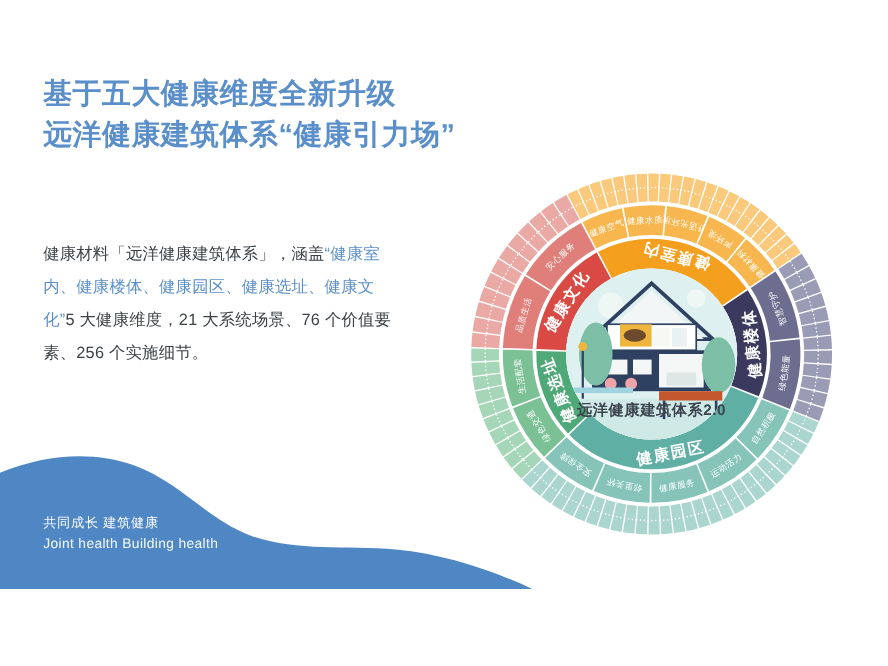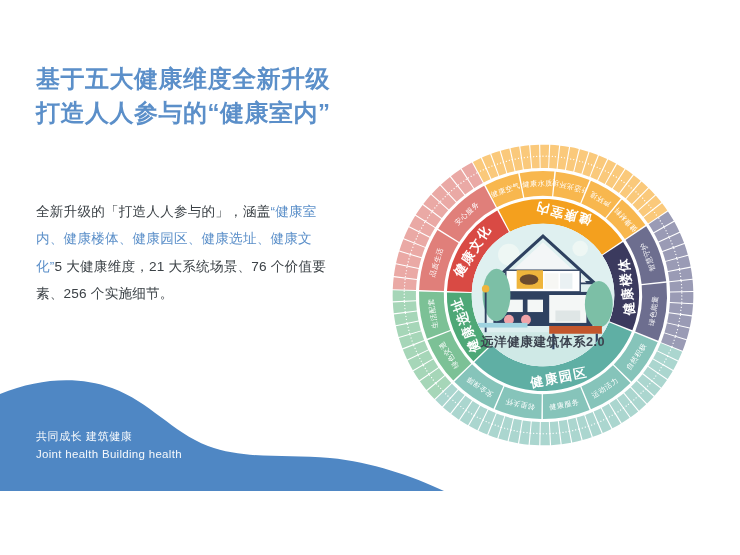--- a/index.html
+++ b/index.html
@@ -125,24 +125,24 @@
 
 <div id="slide">
 
   <svg class="wave-blob" viewBox="0 0 480 115" preserveAspectRatio="none">
     <path d="M0,18 C40,2 78,0 112,12 C150,26 172,56 208,70 C246,84 286,78 330,82
              C372,86 412,100 444,115 L0,115 Z" fill="#4f87c4"></path>
   </svg>
 
   <div class="headline">
     <span class="hl-line">基于五大健康维度全新升级</span>
-    <span class="hl-line">打造人人参与的“健康室内”</span>
+    <span class="hl-line">远洋健康建筑体系“健康引力场”</span>
   </div>
 
-  <p class="body-copy"><span>全新升级的「打造人人参与的」，涵盖</span><span class="hl">“健康室内、健康楼体、健康园区、健康选址、健康文化”</span><span>5 大健康维度，21 大系统场景、76 个价值要素、256 个实施细节。</span></p>
+  <p class="body-copy"><span>健康材料「远洋健康建筑体系」，涵盖</span><span class="hl">“健康室内、健康楼体、健康园区、健康选址、健康文化”</span><span>5 大健康维度，21 大系统场景、76 个价值要素、256 个实施细节。</span></p>
 
   <div class="wheel-wrap">
     <svg class="wheel-svg" viewBox="0 0 200 200">
       <defs>
         <clipPath id="centerClip">
           <circle cx="100" cy="100" r="46"></circle>
         </clipPath>
       </defs>
 
       <g id="rings">

